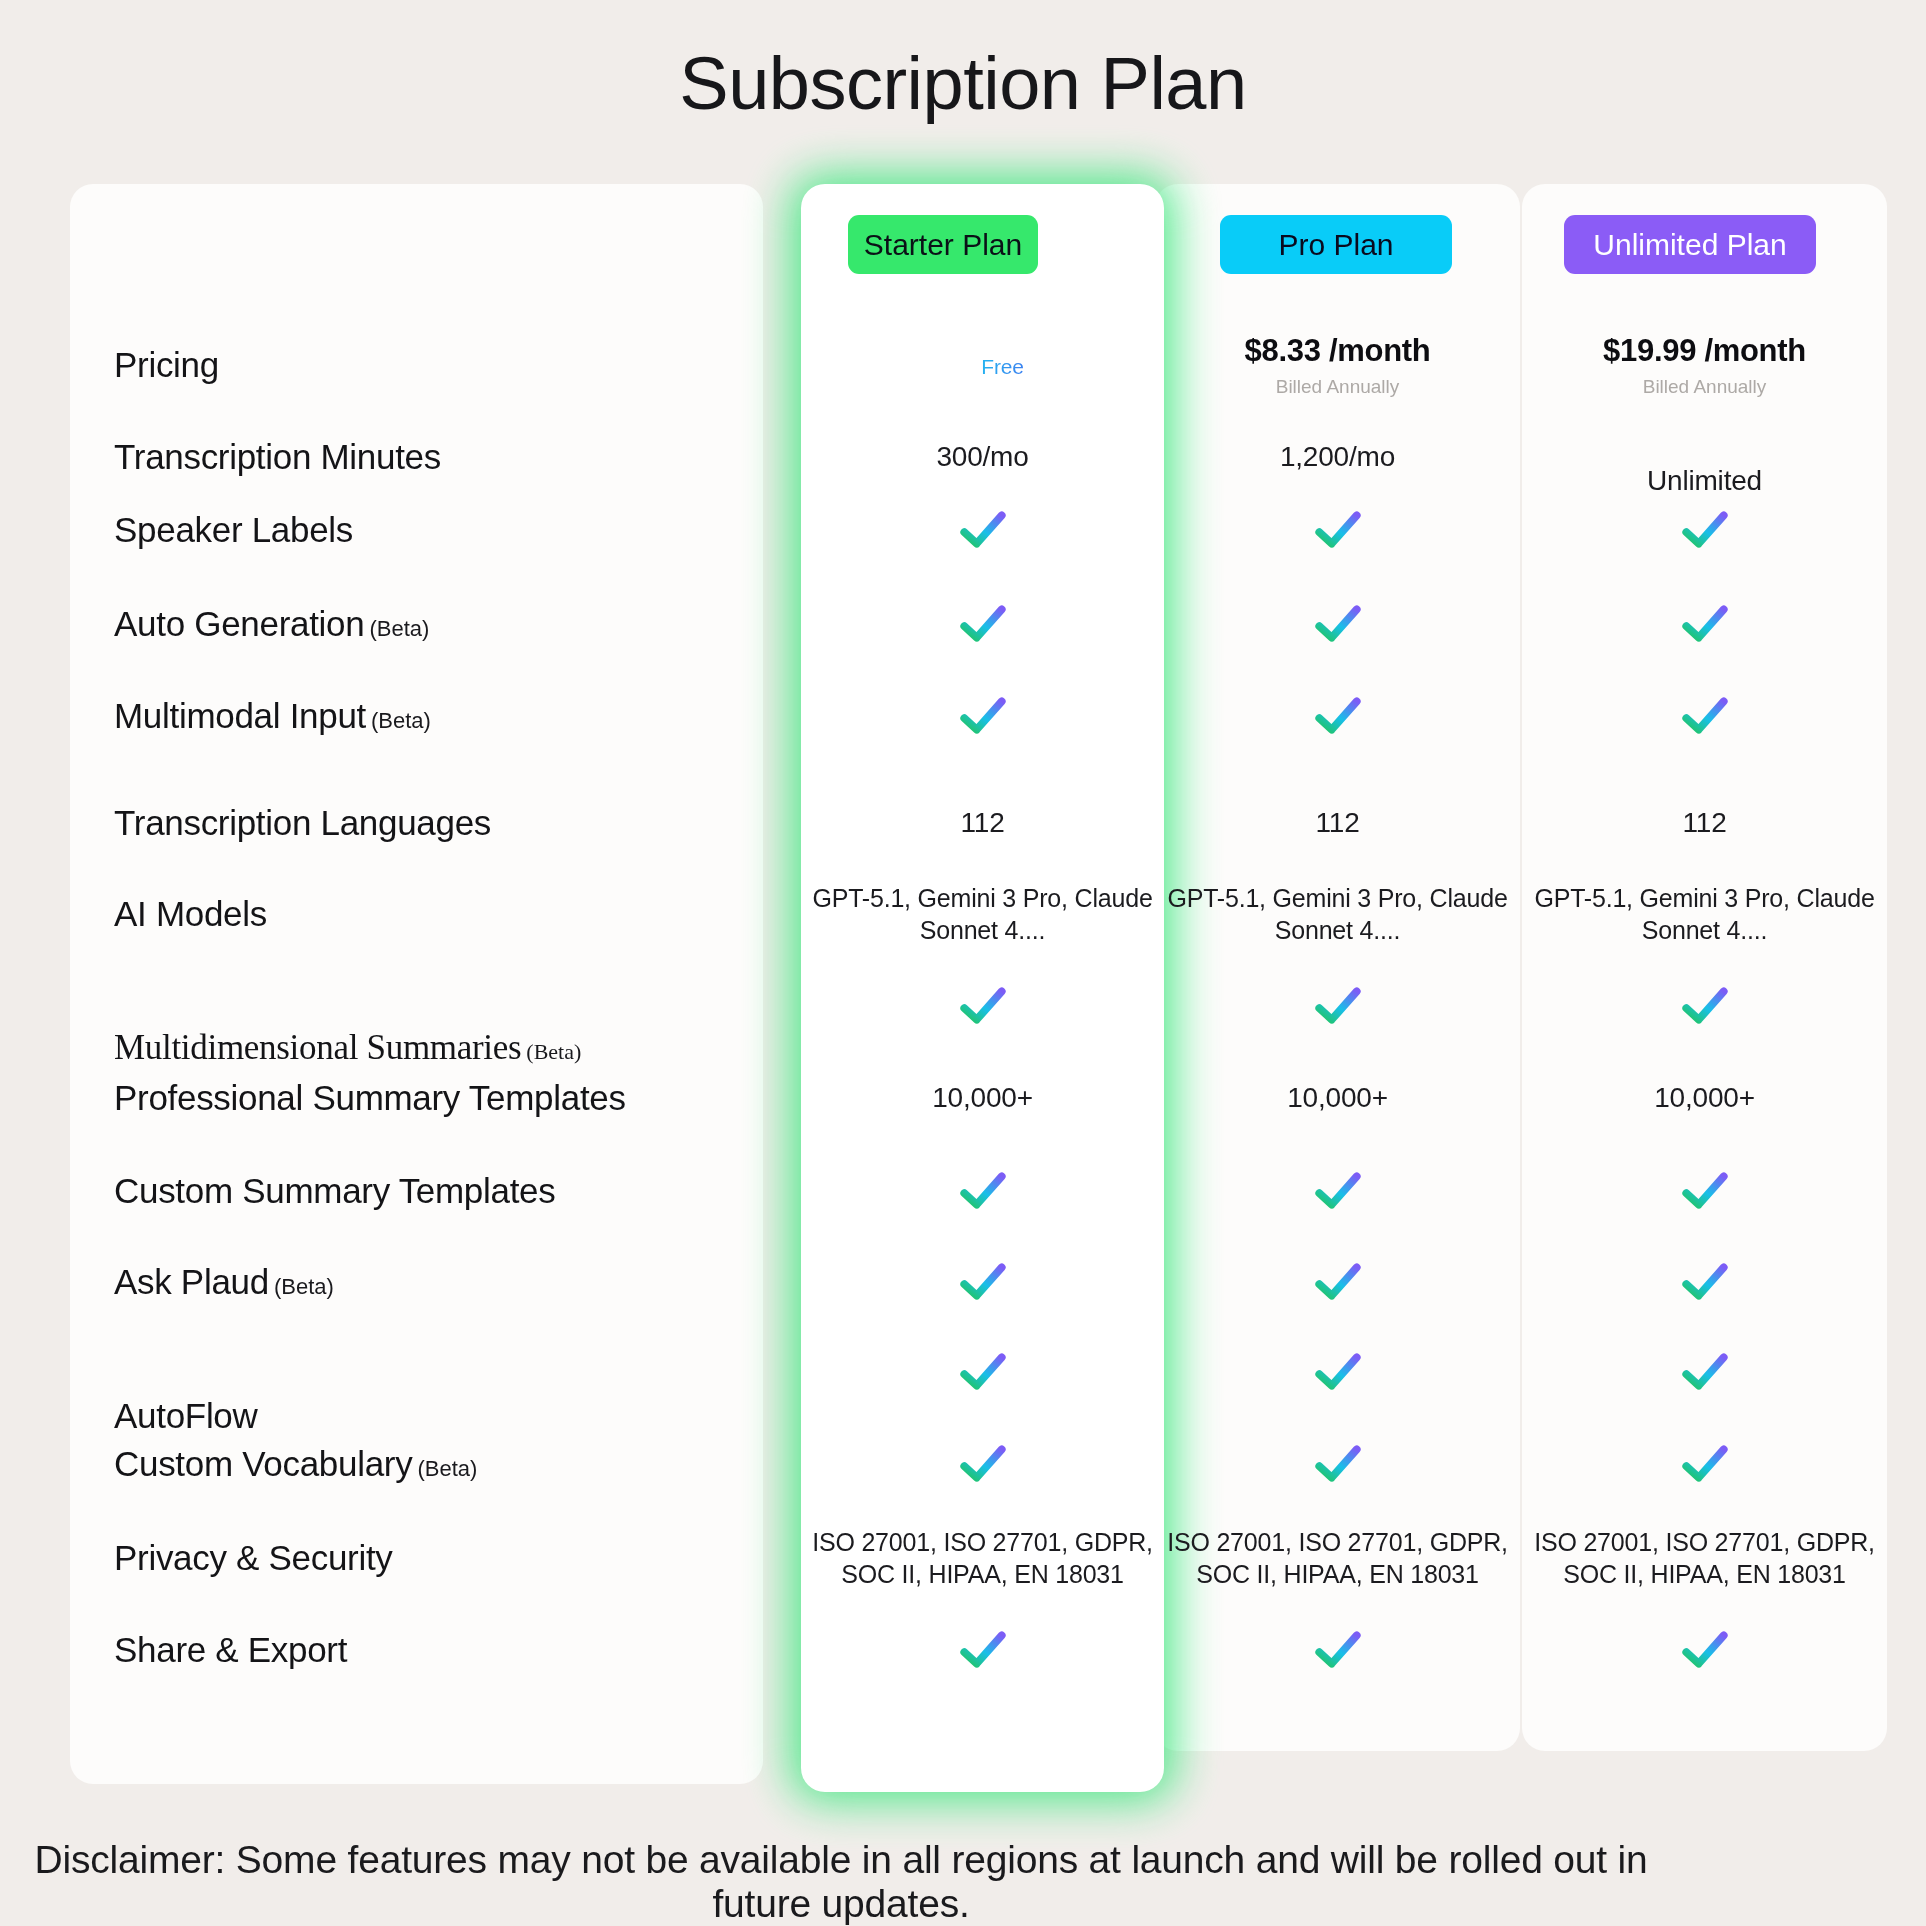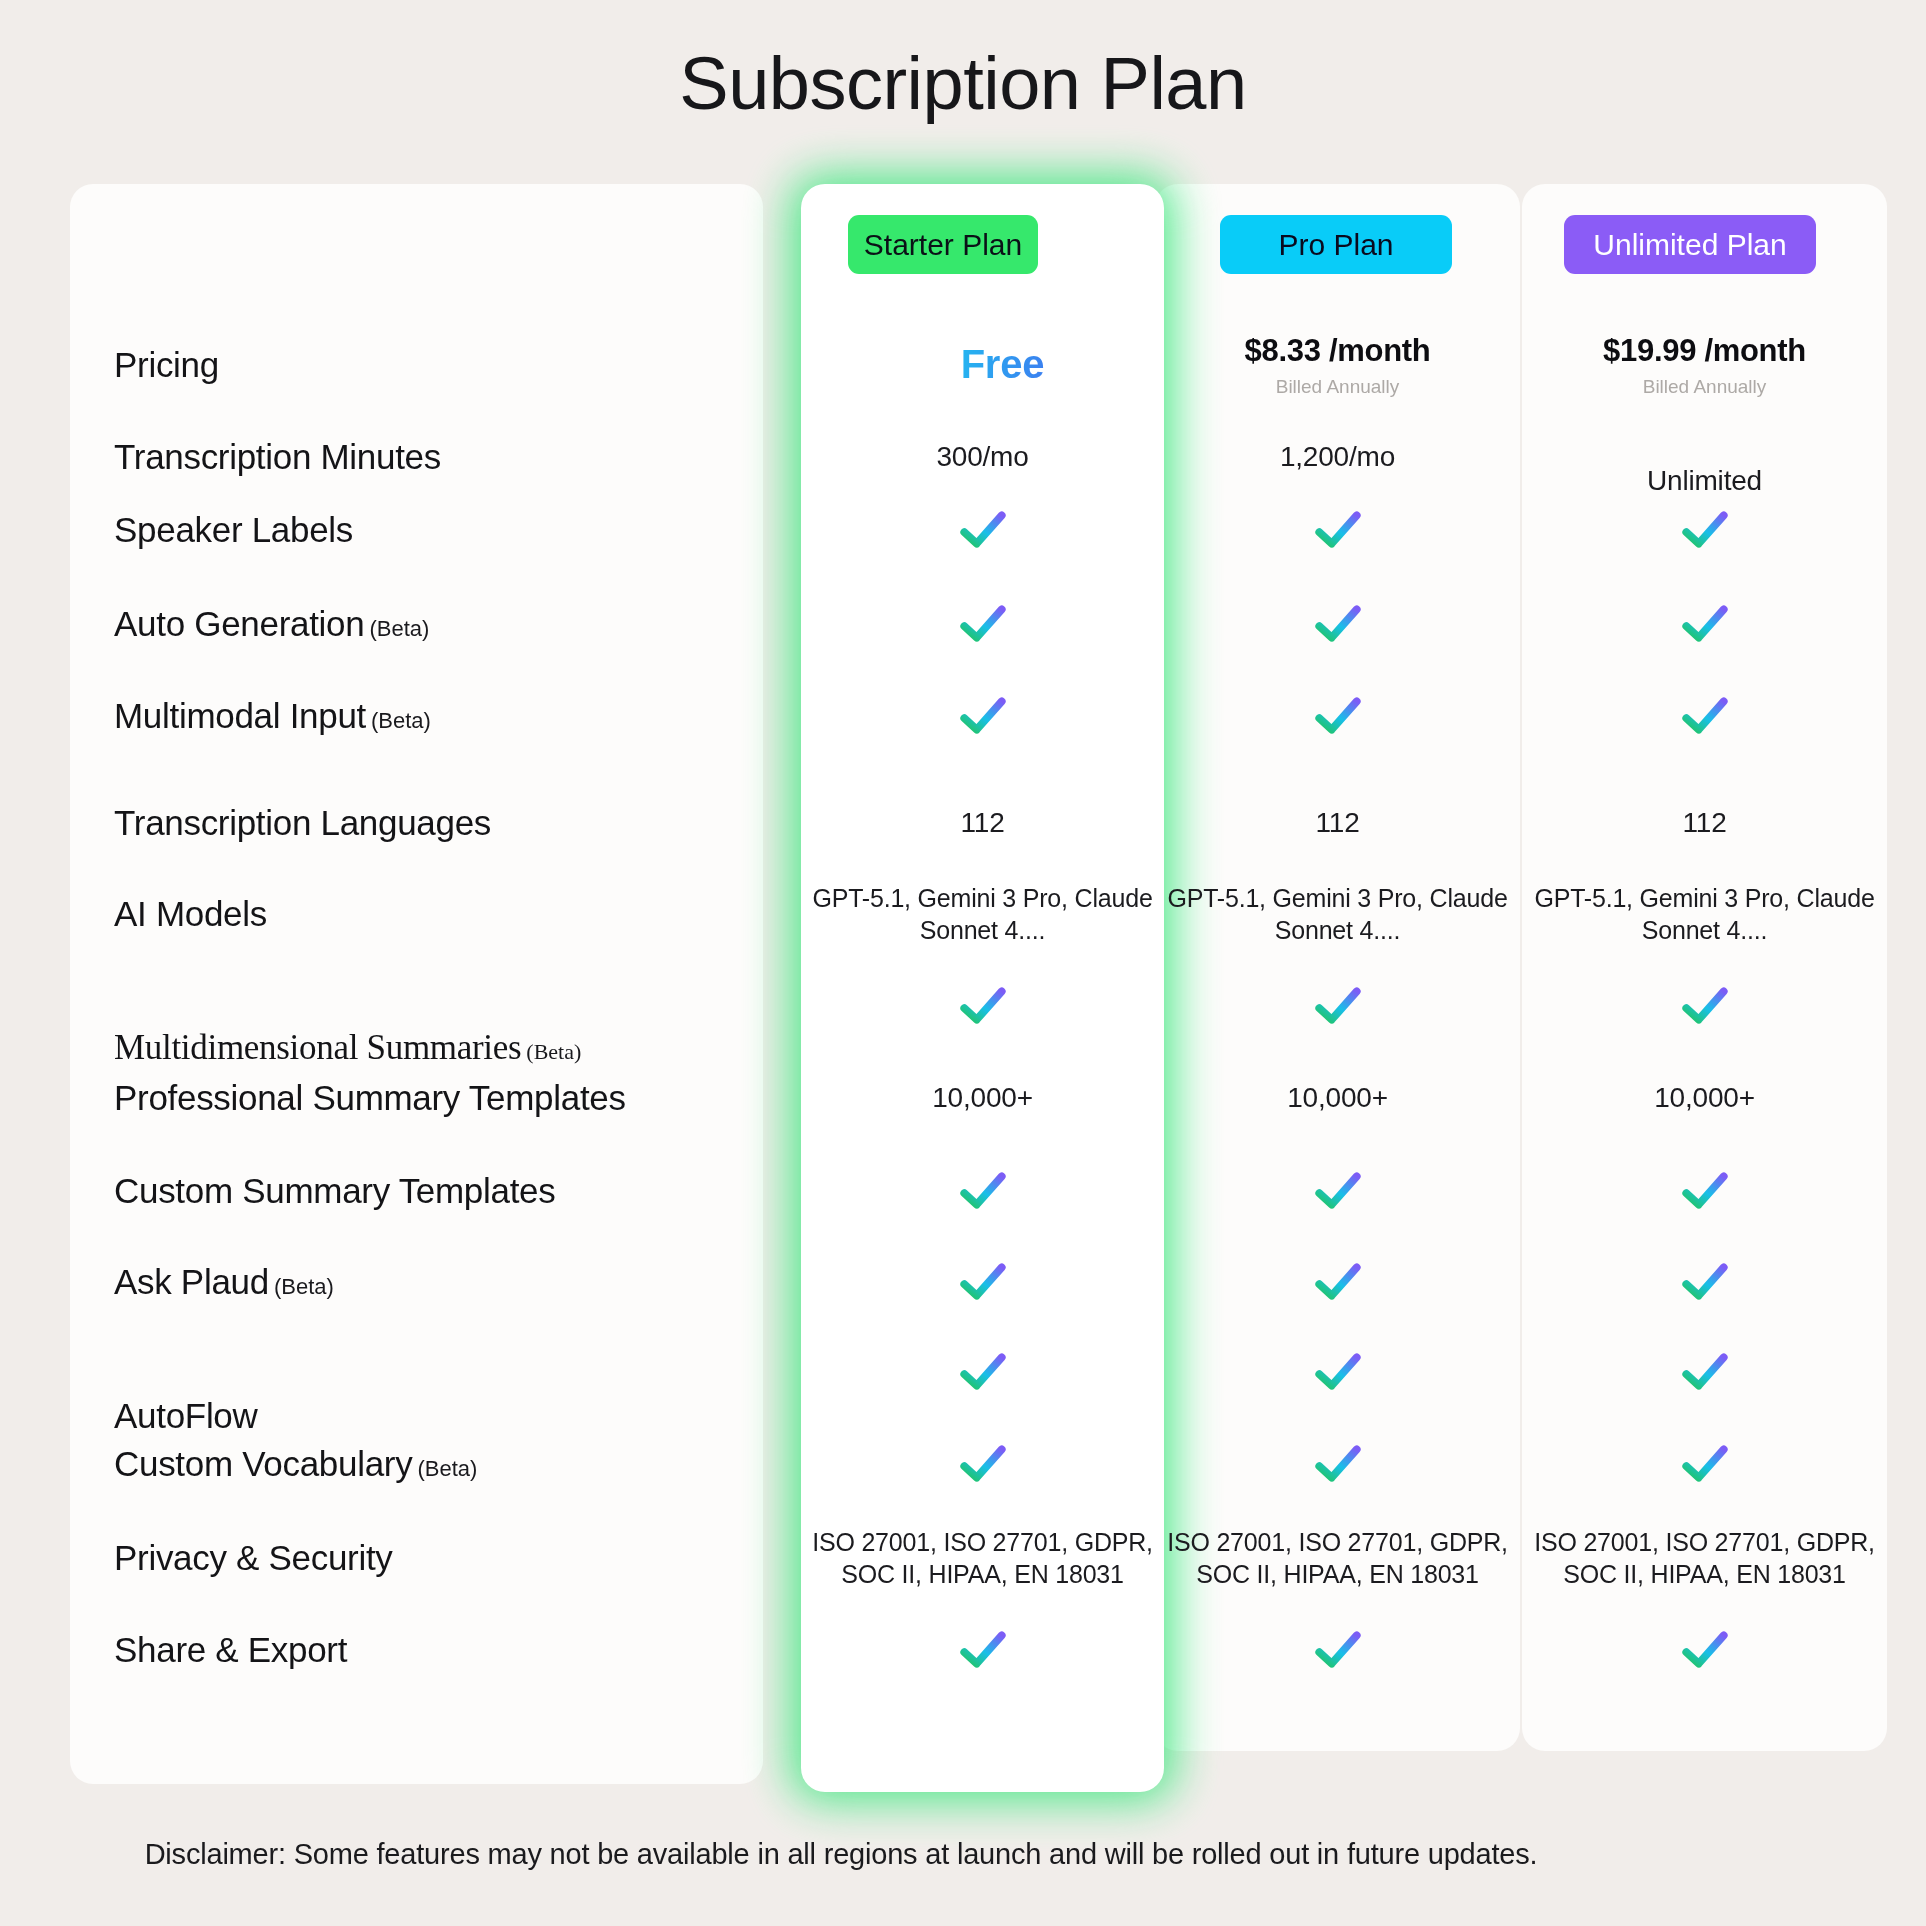--- a/index.html
+++ b/index.html
@@ -121,22 +121,22 @@
   }
   .price-sub {
     display:block;
     margin-top:4px;
     font-size:19px;
     font-weight:400;
     color:#ADA9A6;
     letter-spacing:0;
   }
   .price-free {
-    font-size:40px;
-    font-weight:700;
+    font-size:21px;
+    font-weight:400;
     background: linear-gradient(100deg,#24B6F0 0%,#3C7FF0 100%);
     -webkit-background-clip:text;
     background-clip:text;
     color:transparent;
     margin-left:40px;
     -webkit-text-fill-color:transparent;
   }
 
   
   .check-wrap {
@@ -148,21 +148,21 @@
   .check-wrap.c1 { left:801px; }
   .check-wrap.c2 { left:1156px; }
   .check-wrap.c3 { left:1523px; }
   .check-wrap svg { display:block; width:52px; height:52px; }
 
   
   #disclaimer {
     position:absolute;
     top:1838px; left:0; width:1682px;
     text-align:center;
-    font-size:29px;
+    font-size:39px;
     font-weight:300;
     color:#1A1A1D;
     letter-spacing:-0.2px;
   }
 </style>
 </head>
 <body>
 
 <div id="page">
 

